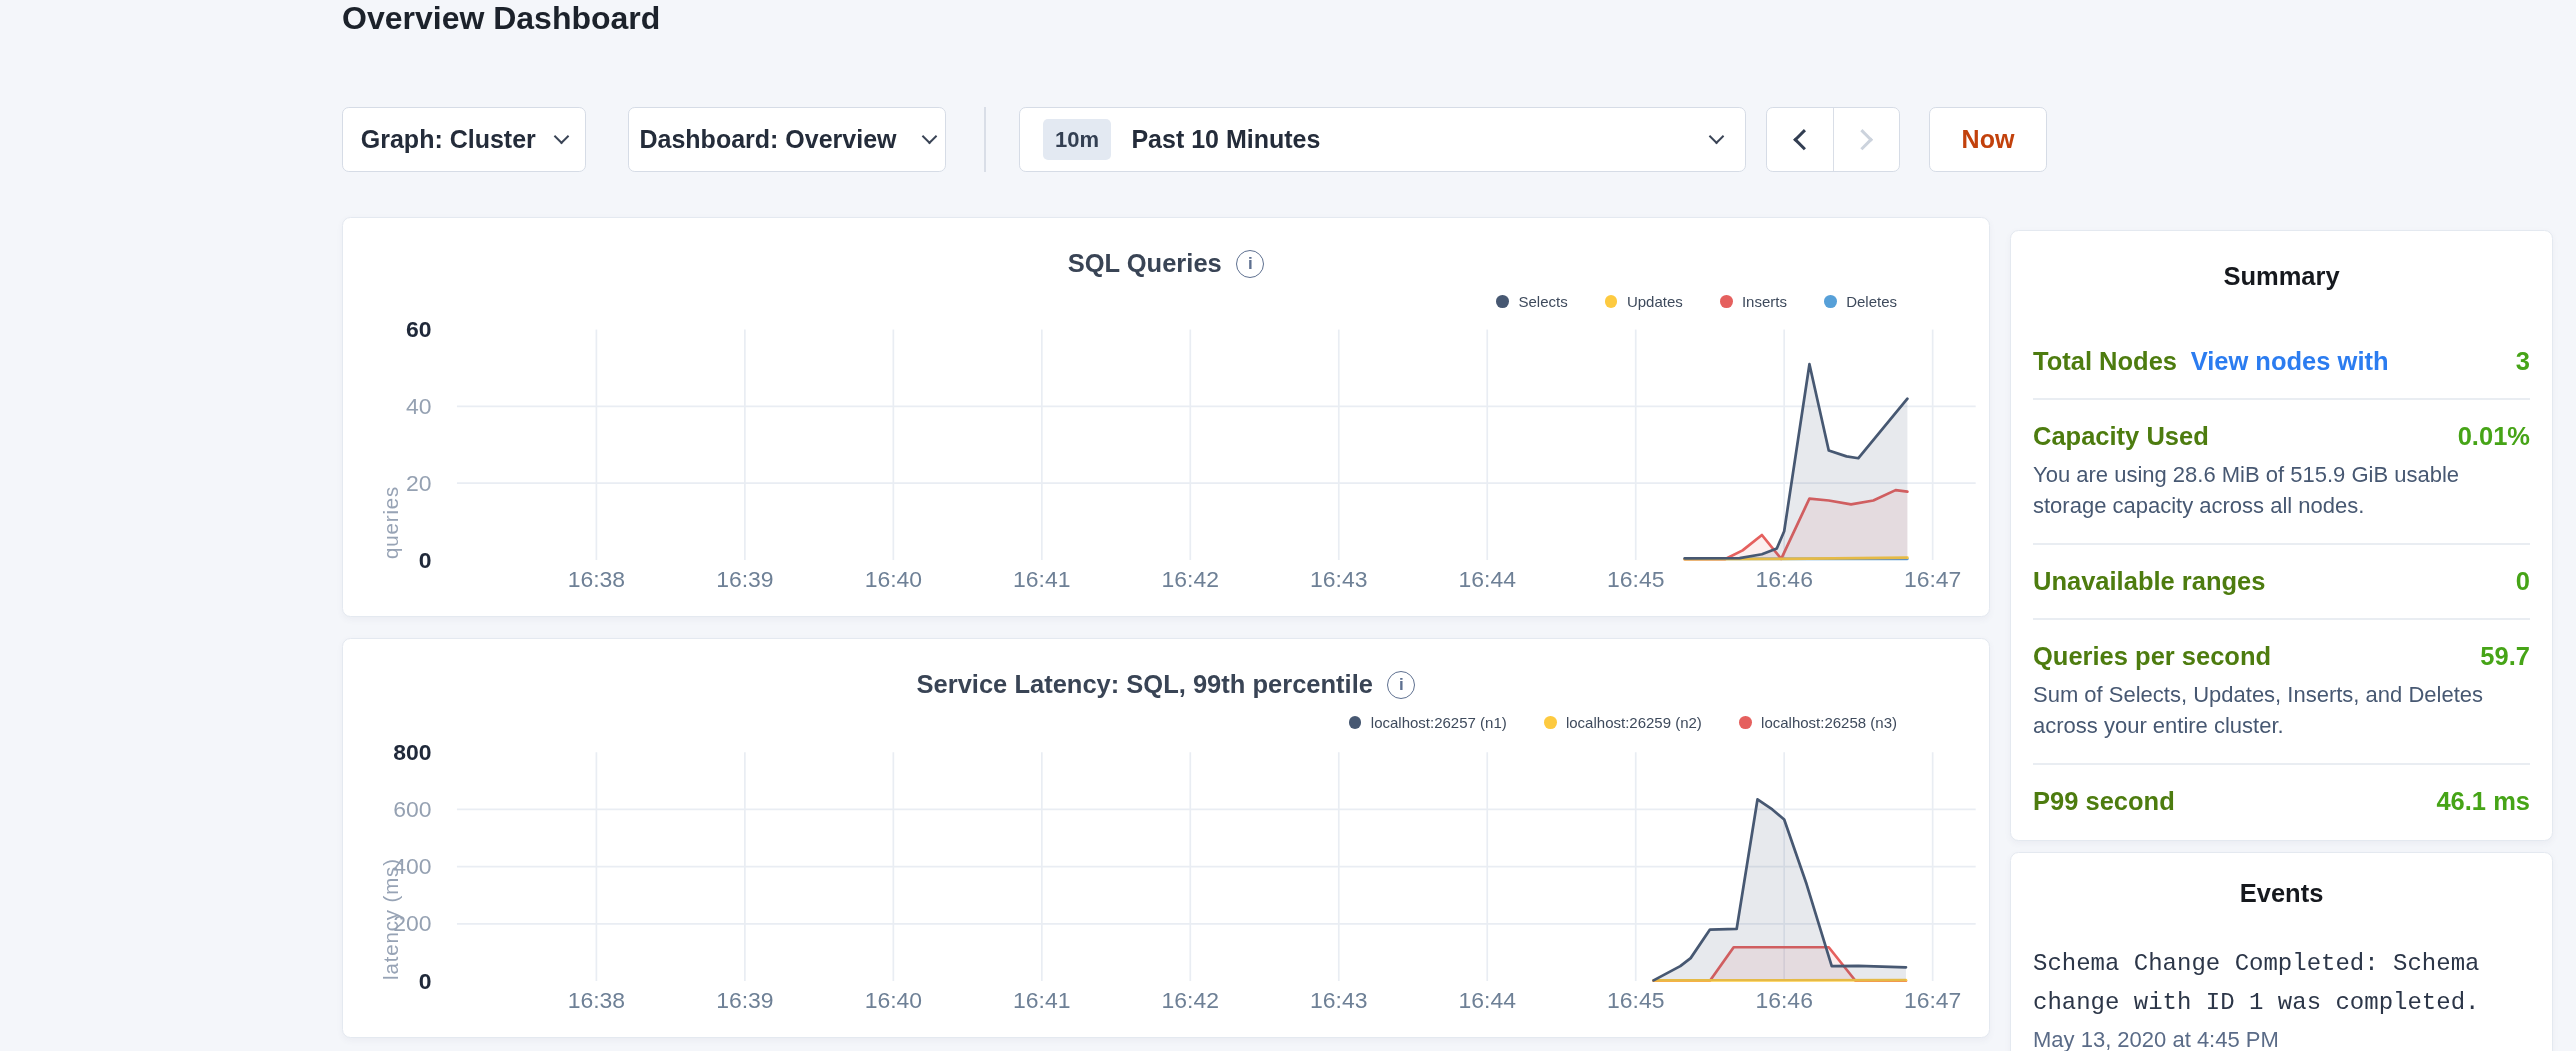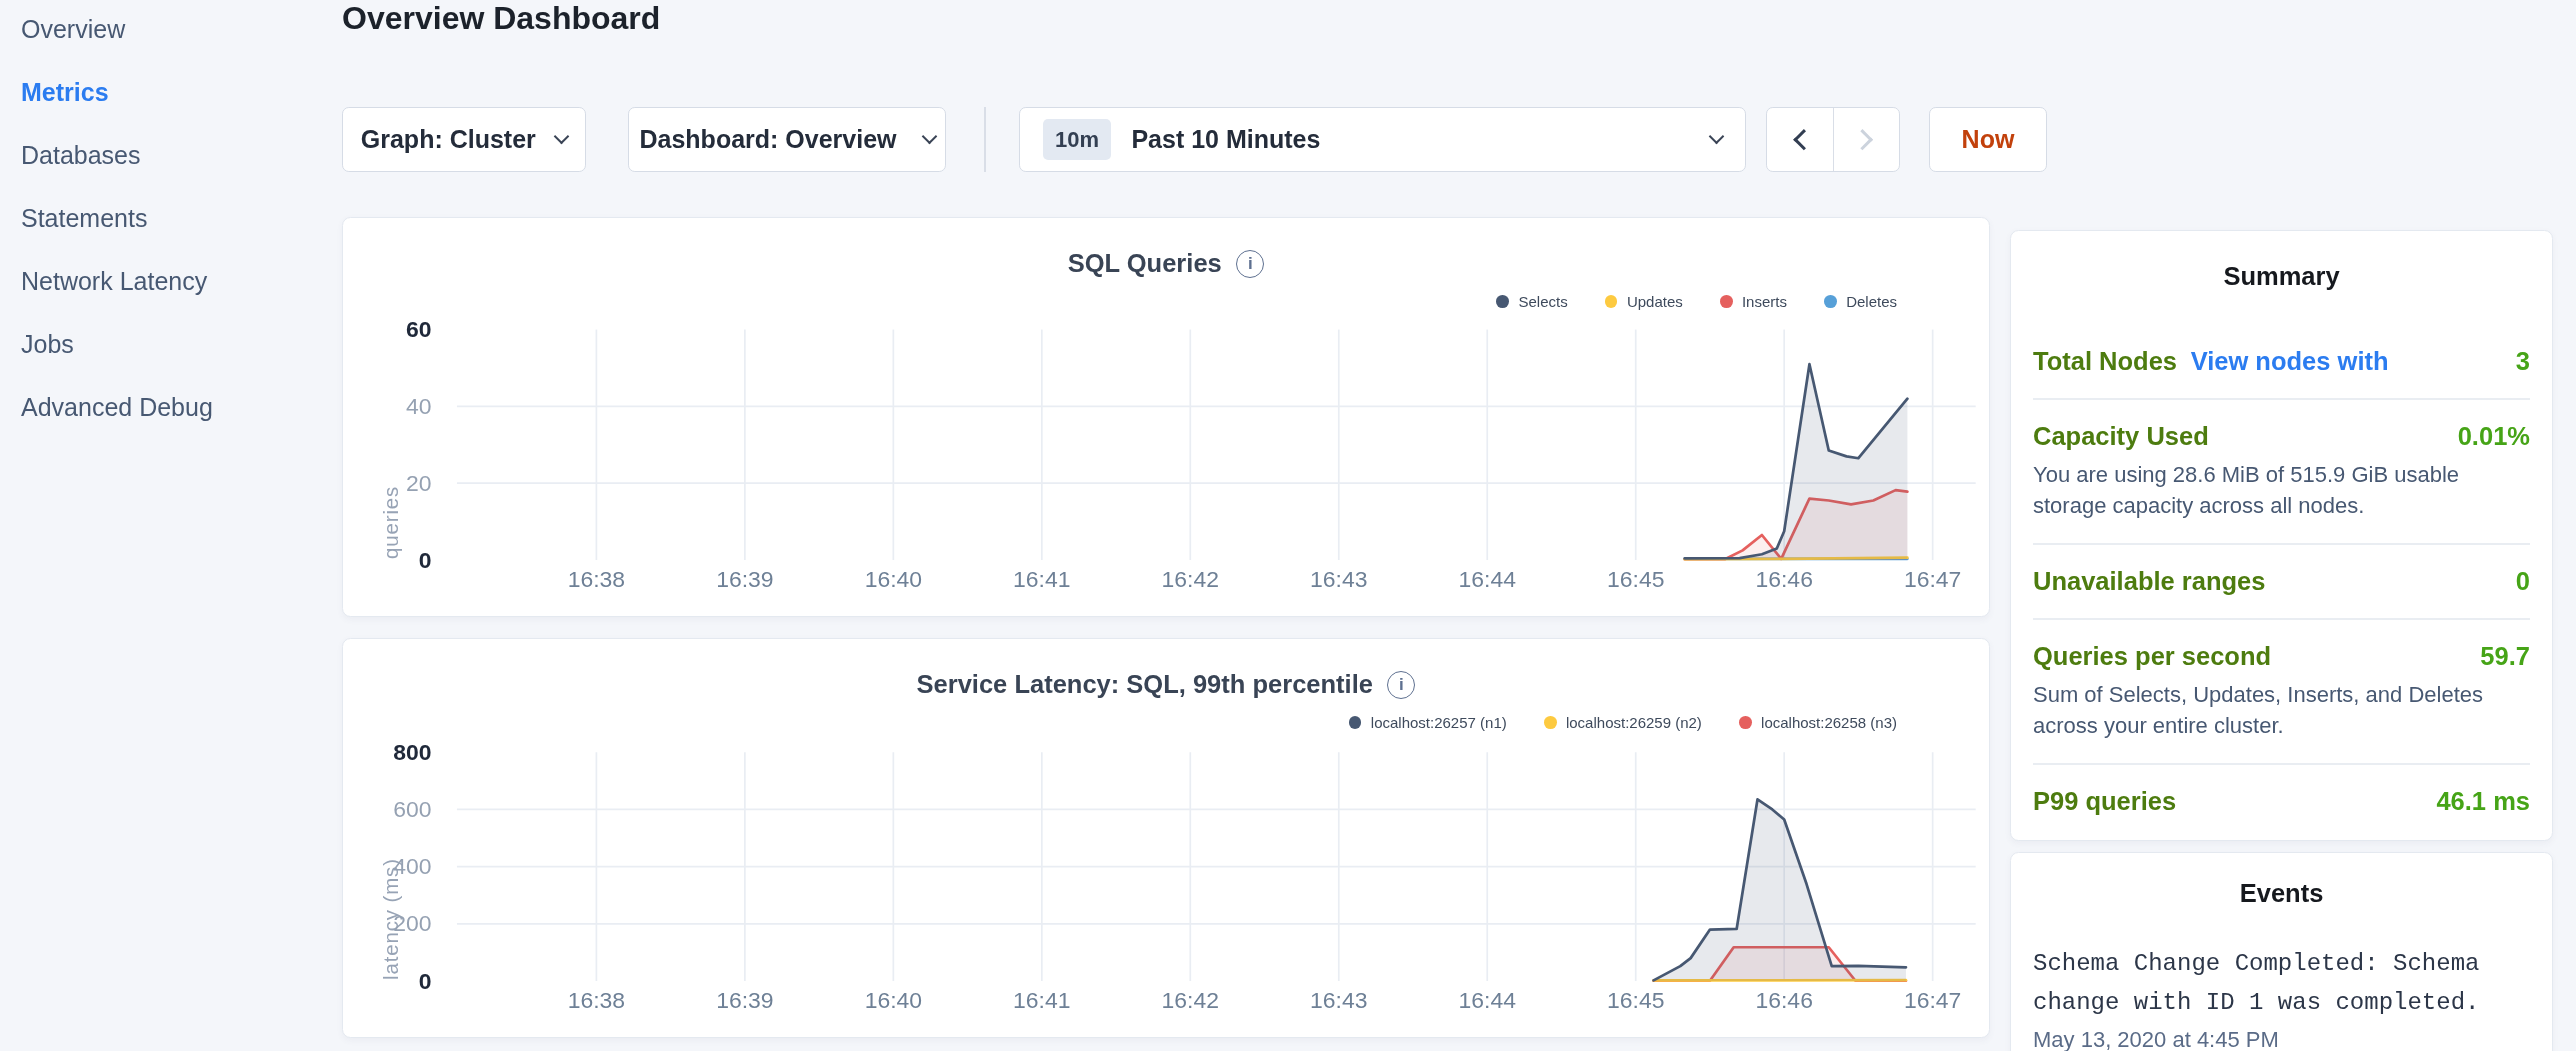--- a/index.html
+++ b/index.html
@@ -69,29 +69,20 @@
   
   .events-panel { left:2010px; top:852px; width:543px; height:255px; padding:25.5px 22px; }
   .event-text { margin-top:36px; font-size:24px; color:#2c3648; line-height:39px;font-family:Liberation Mono, monospace; }
   .event-time { margin-top:5.1px; font-size:22px; color:#5a6b87; }
 </style>
 </head>
 <body>
 
 <div id="app">
 
-  <nav class="sidebar">
-    <div class="side-item">Overview</div>
-    <div class="side-item active">Metrics</div>
-    <div class="side-item">Databases</div>
-    <div class="side-item">Statements</div>
-    <div class="side-item">Network Latency</div>
-    <div class="side-item">Jobs</div>
-    <div class="side-item">Advanced Debug</div>
-  </nav>
 
   <h1 class="page-title">Overview Dashboard</h1>
 
   <div class="tbtn" id="graph-btn">
     <span>Graph: Cluster</span>
     <span class="chev down"></span>
   </div>
   <div class="tbtn" id="dash-btn">
     <span>Dashboard: Overview</span>
     <span class="chev down"></span>
@@ -257,21 +248,21 @@
     <div class="sum-row">
       <div class="sum-line">
         <span class="sum-label">Queries per second</span>
         <span class="sum-value">59.7</span>
       </div>
       <div class="sum-desc">Sum of Selects, Updates, Inserts, and Deletes across your entire cluster.</div>
     </div>
     <div class="sum-divider"></div>
     <div class="sum-row">
       <div class="sum-line">
-        <span class="sum-label">P99 queries</span>
+        <span class="sum-label">P99 second</span>
         <span class="sum-value">46.1 ms</span>
       </div>
     </div>
   </div>
 
   <div class="panel events-panel">
     <div class="panel-title">Events</div>
     <div class="event-item">
       <div class="event-text">Schema Change Completed: Schema change with ID 1 was completed.</div>
       <div class="event-time">May 13, 2020 at 4:45 PM</div>

